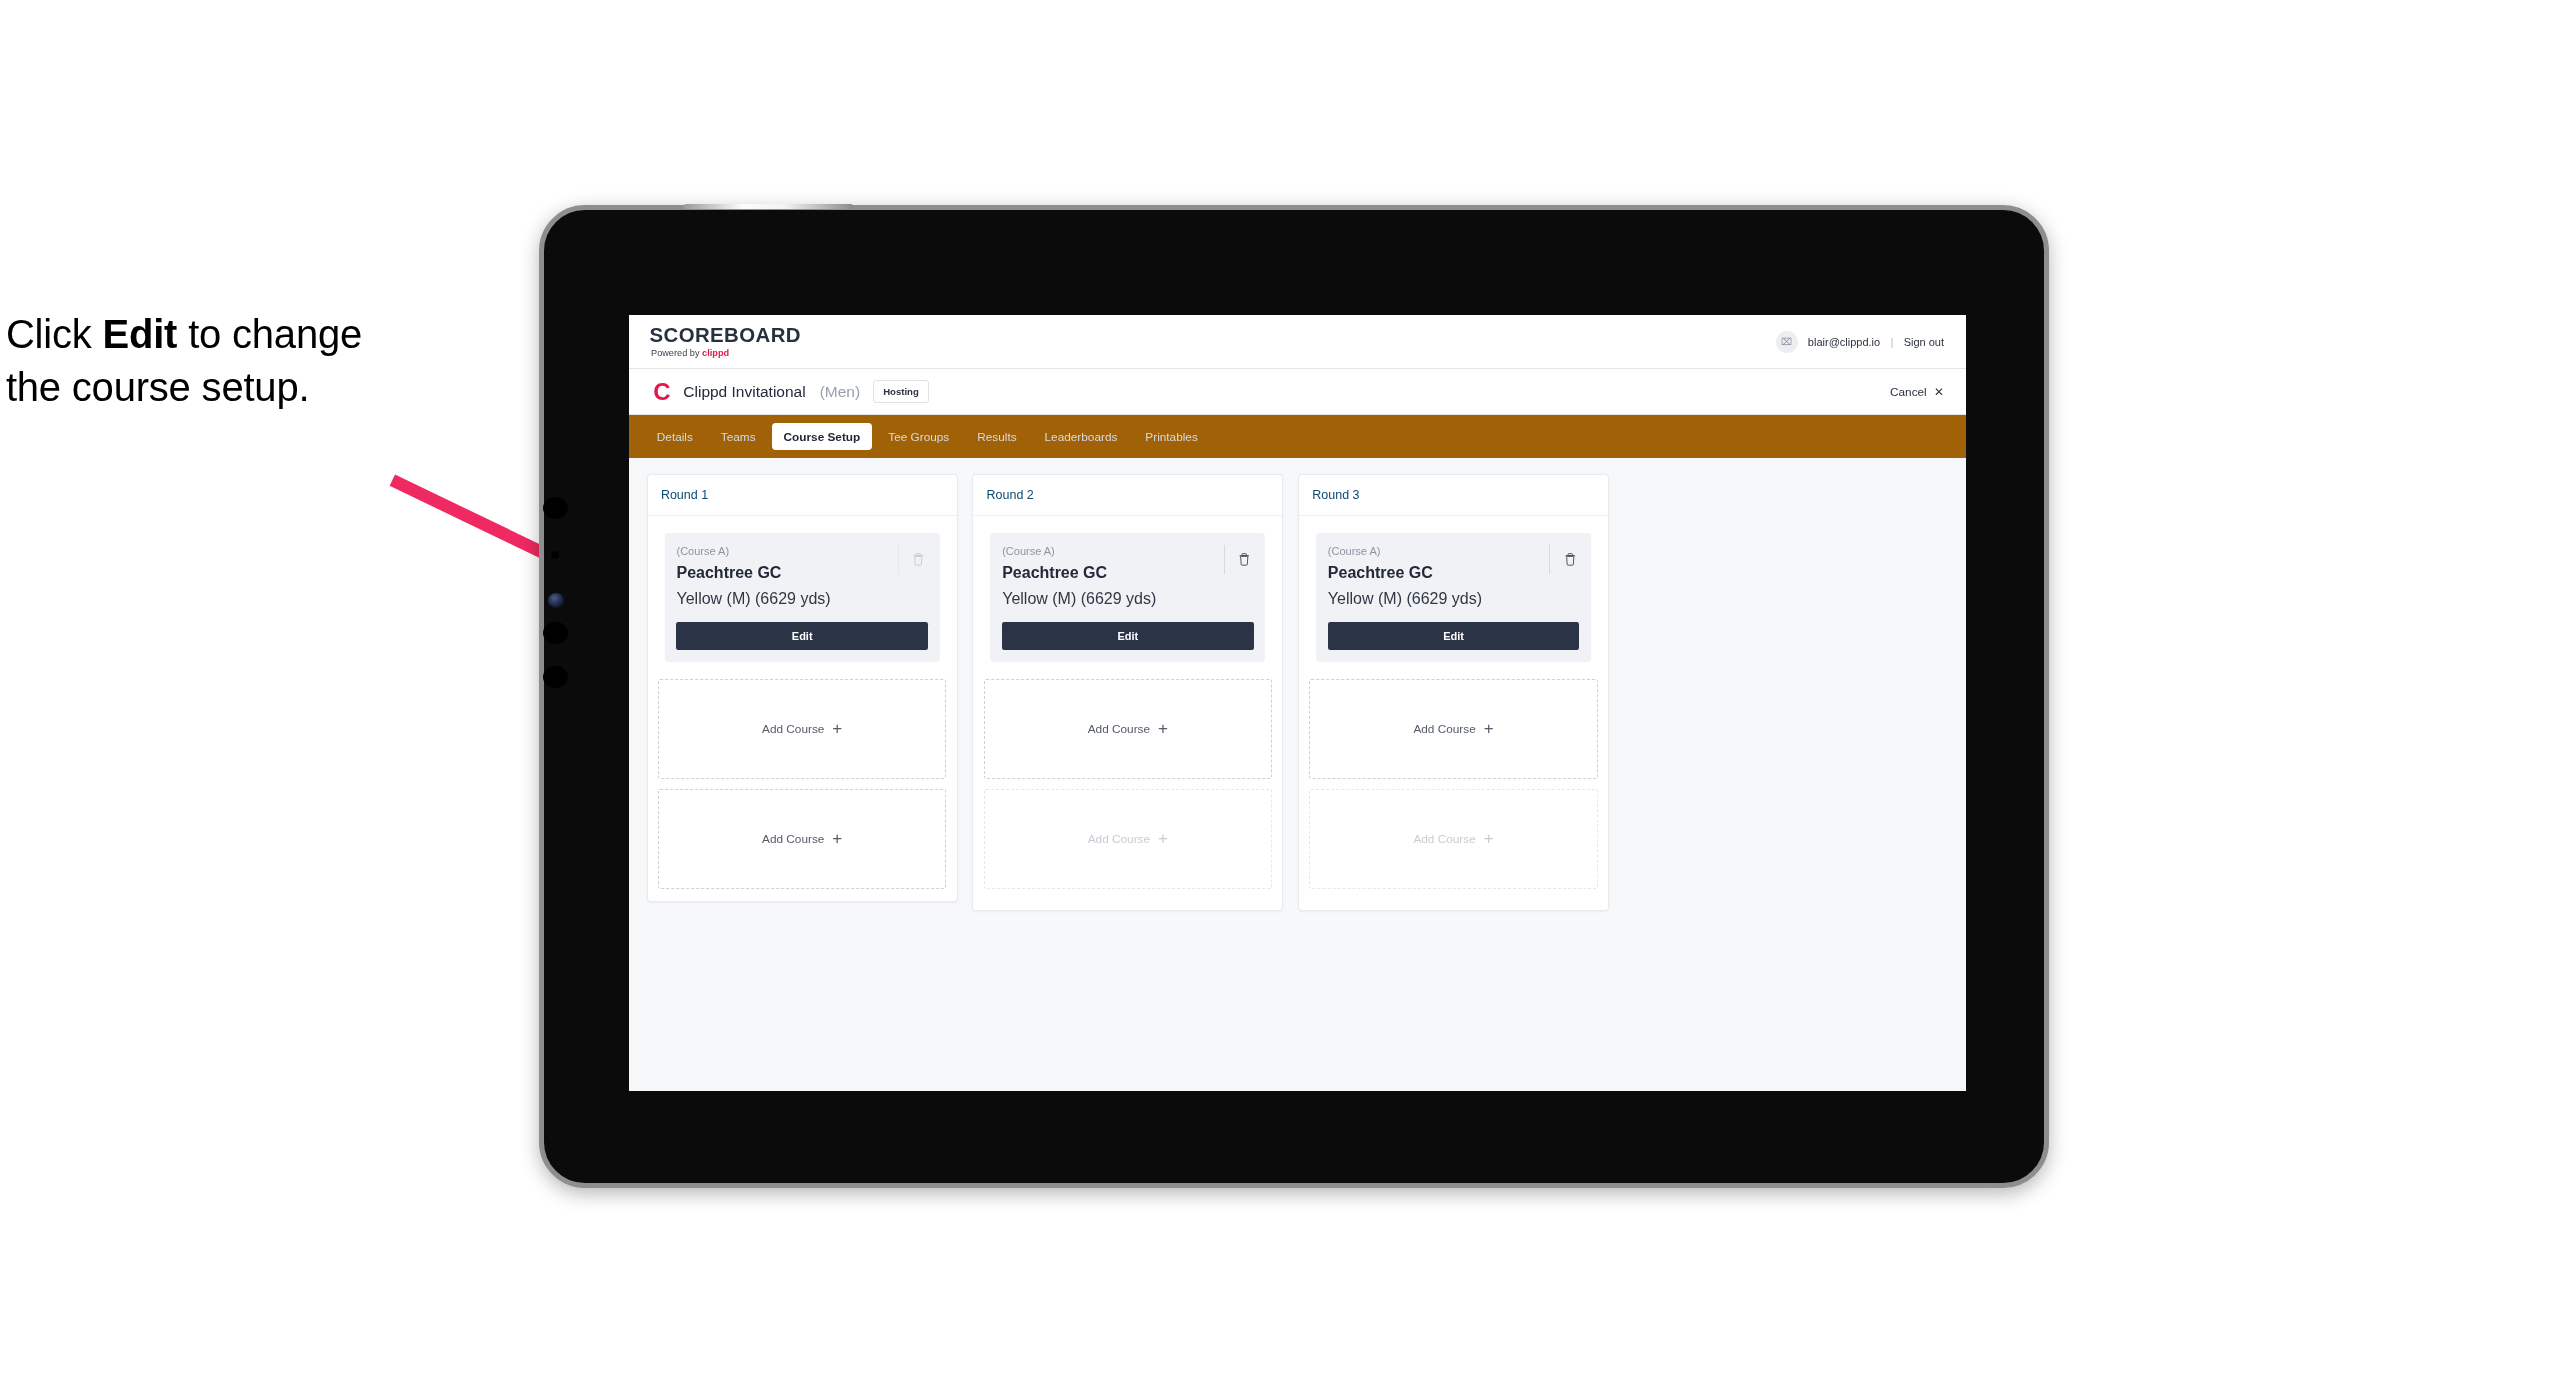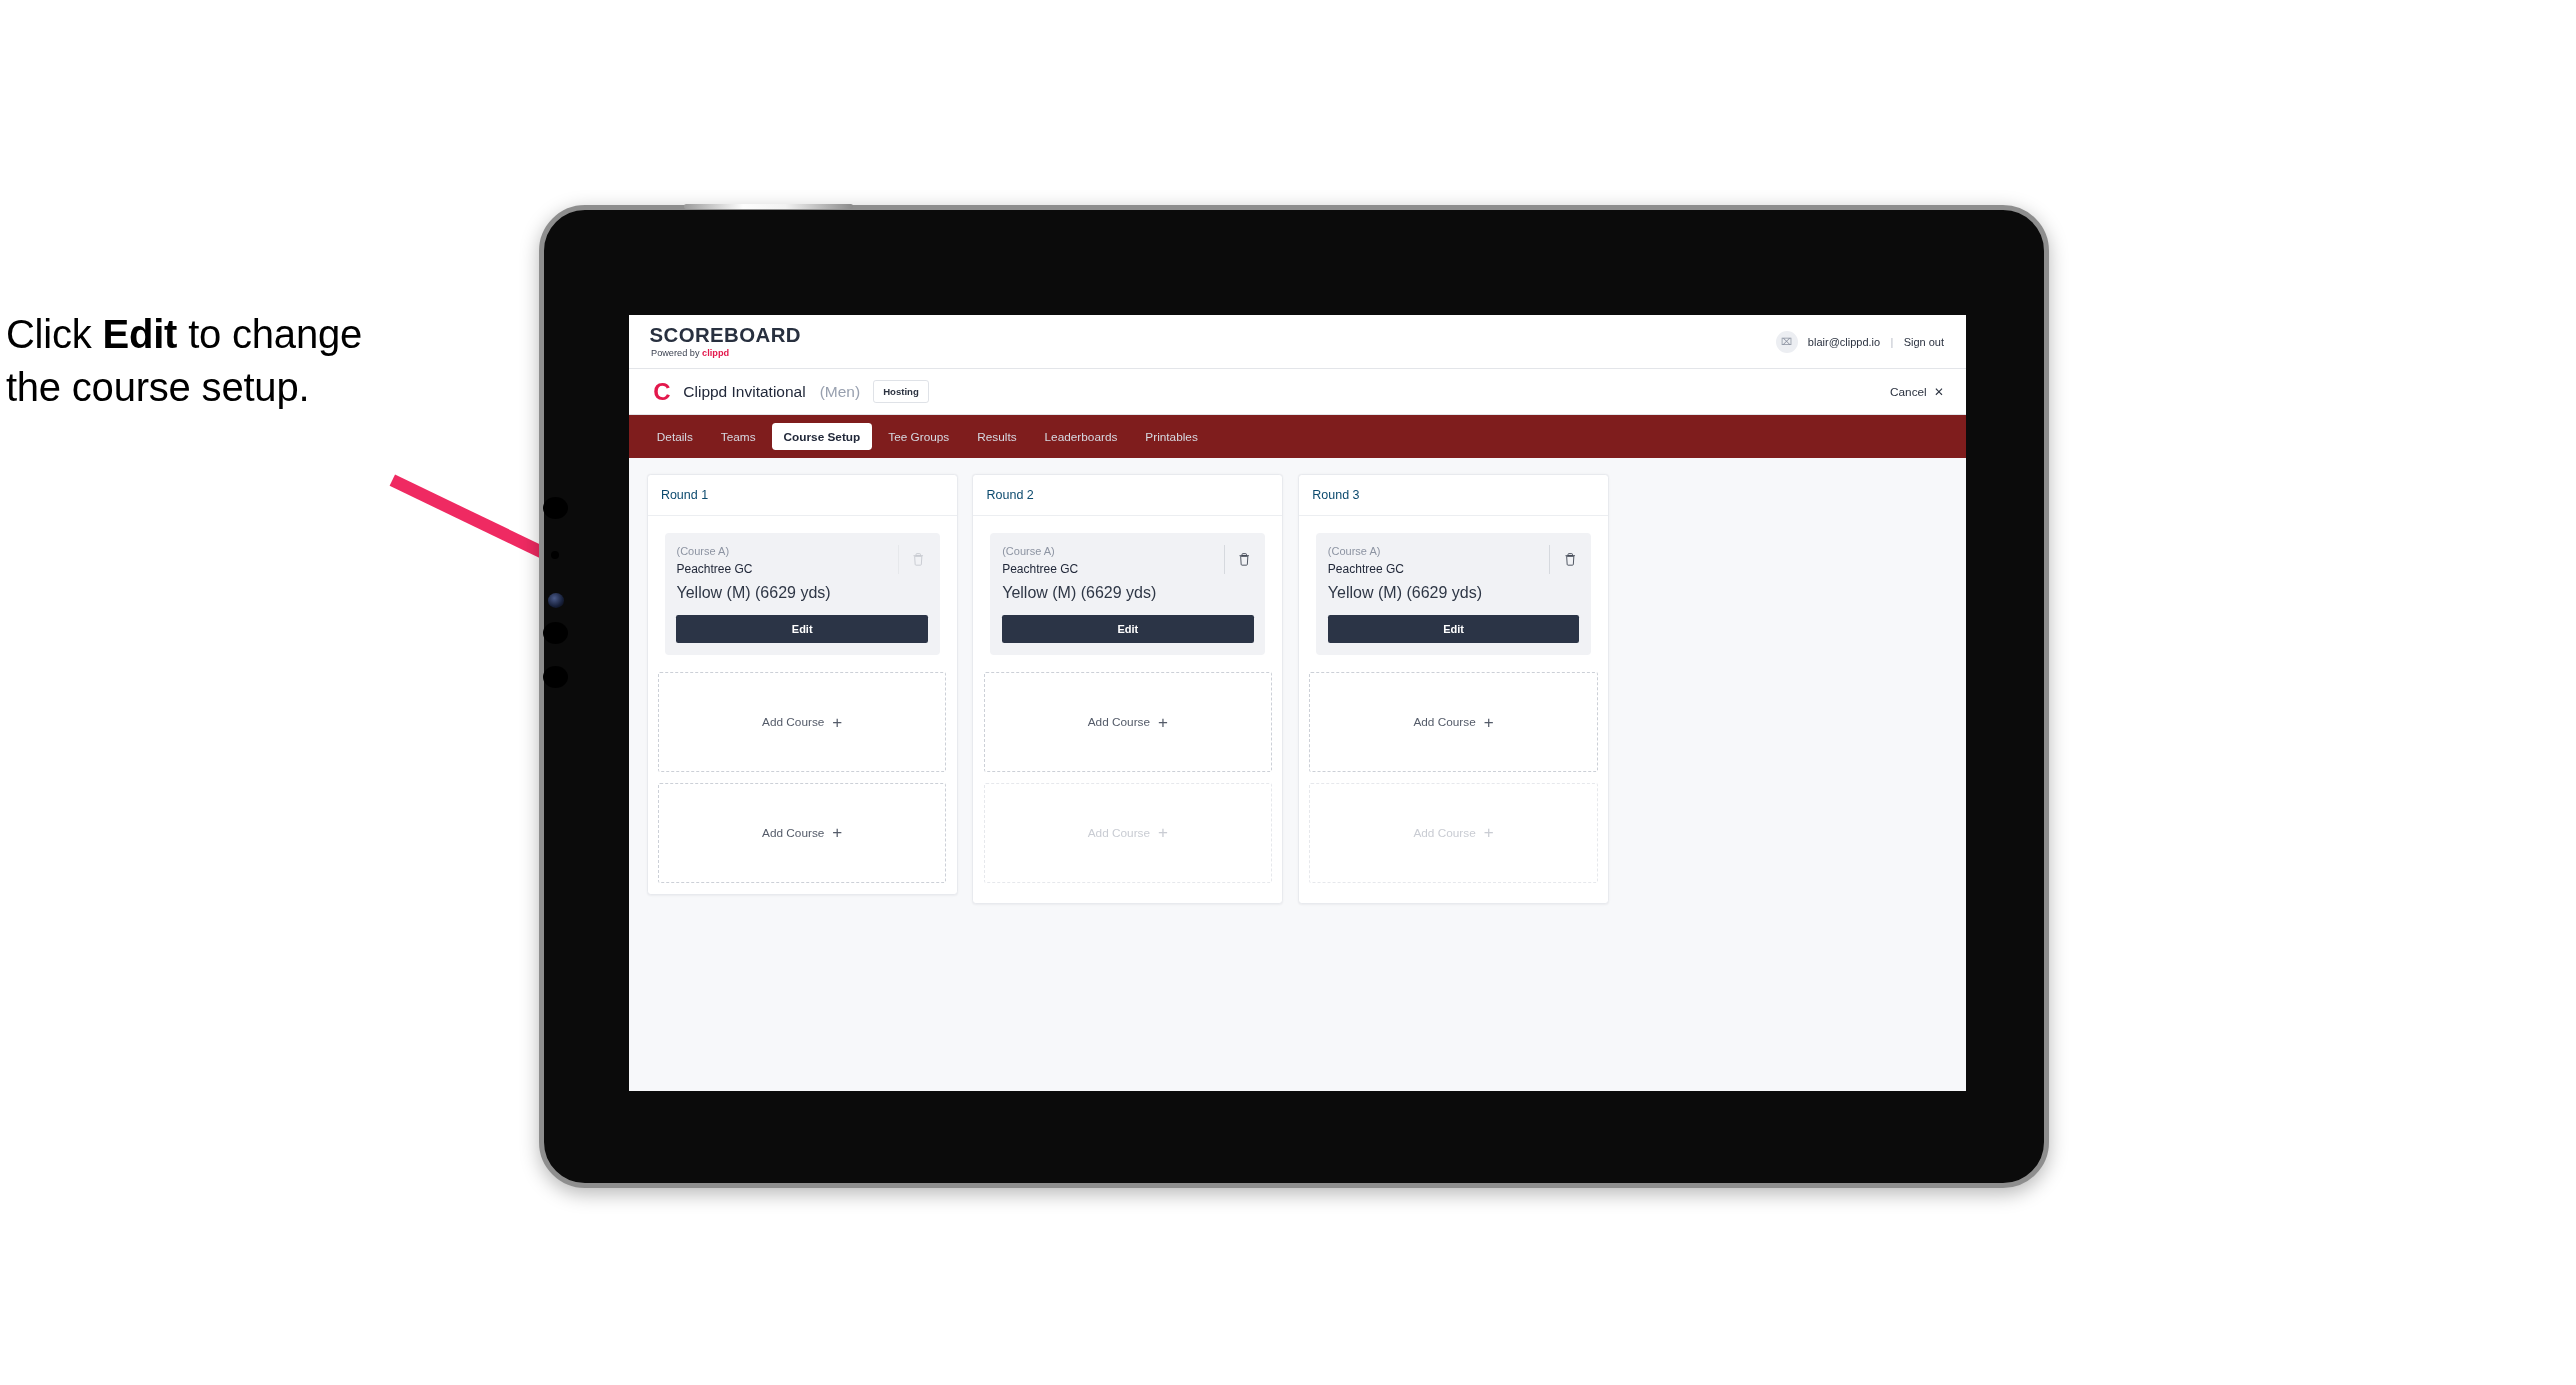--- a/index.html
+++ b/index.html
@@ -117,21 +117,21 @@
     border: 0.7px solid #dfe2e7; border-radius: 2.9px;
     font-size: 9.6px; font-weight: 700; color: #2b3240; background: #fff;
   }
   .cancel-btn {
     margin-left: auto; display: flex; align-items: center; gap: 7.4px;
     font-size: 11.8px; color: #2b3240; cursor: pointer;
   }
 
   
   .tabbar {
-    height: 43px; background: #7f1d1d;
+    height: 43px; background: #a16207;
     display: flex; align-items: center; padding: 4px 16px; gap: 4.4px;
   }
   .tab {
     padding: 6.6px 11.8px; font-size: 11.8px; color: #d6dae2;
     border-radius: 3.7px; cursor: pointer; white-space: nowrap;
   }
   .tab.active { background: #ffffff; color: #22293a; font-weight: 600; }
 
   
   .content { padding: 16px 17.7px; display: flex; gap: 14.7px; align-items: flex-start; }
@@ -148,21 +148,21 @@
     border-bottom: 0.7px solid #eceef1;
   }
 
   .course-card {
     margin: 17px; background: #f1f2f5; border-radius: 4px;
     padding: 10.3px 11.8px 11.8px 11.8px; position: relative;
   }
   .course-head { display: flex; align-items: flex-start; }
   .course-info { flex: 1; }
   .course-label { font-size: 11px; color: #8d94a2; line-height: 1.55; }
-  .course-name { font-size: 12px; color: #22293a; font-weight: 400; line-height: 1.6; }
+  .course-name { font-size: 16px; color: #22293a; font-weight: 700; line-height: 1.6; }
   .course-tee { font-size: 16px; color: #2f3746; line-height: 1.6; }
   .trash-wrap { display: flex; align-items: center; gap: 10.3px; padding-top: 1.5px; }
   .vdiv { width: 0.7px; height: 29px; background: #d6d9de; }
   .trash-btn { width: 19px; height: 19px; display: flex; align-items: center; justify-content: center; cursor: pointer; }
   .dim .vdiv { background: #e6e8eb; }
   .dim .trash-btn { opacity: 0.33; }
 
   .edit-btn {
     margin-top: 10.3px; height: 28px; width: 100%;
     background: #2b3446; color: #ffffff;

